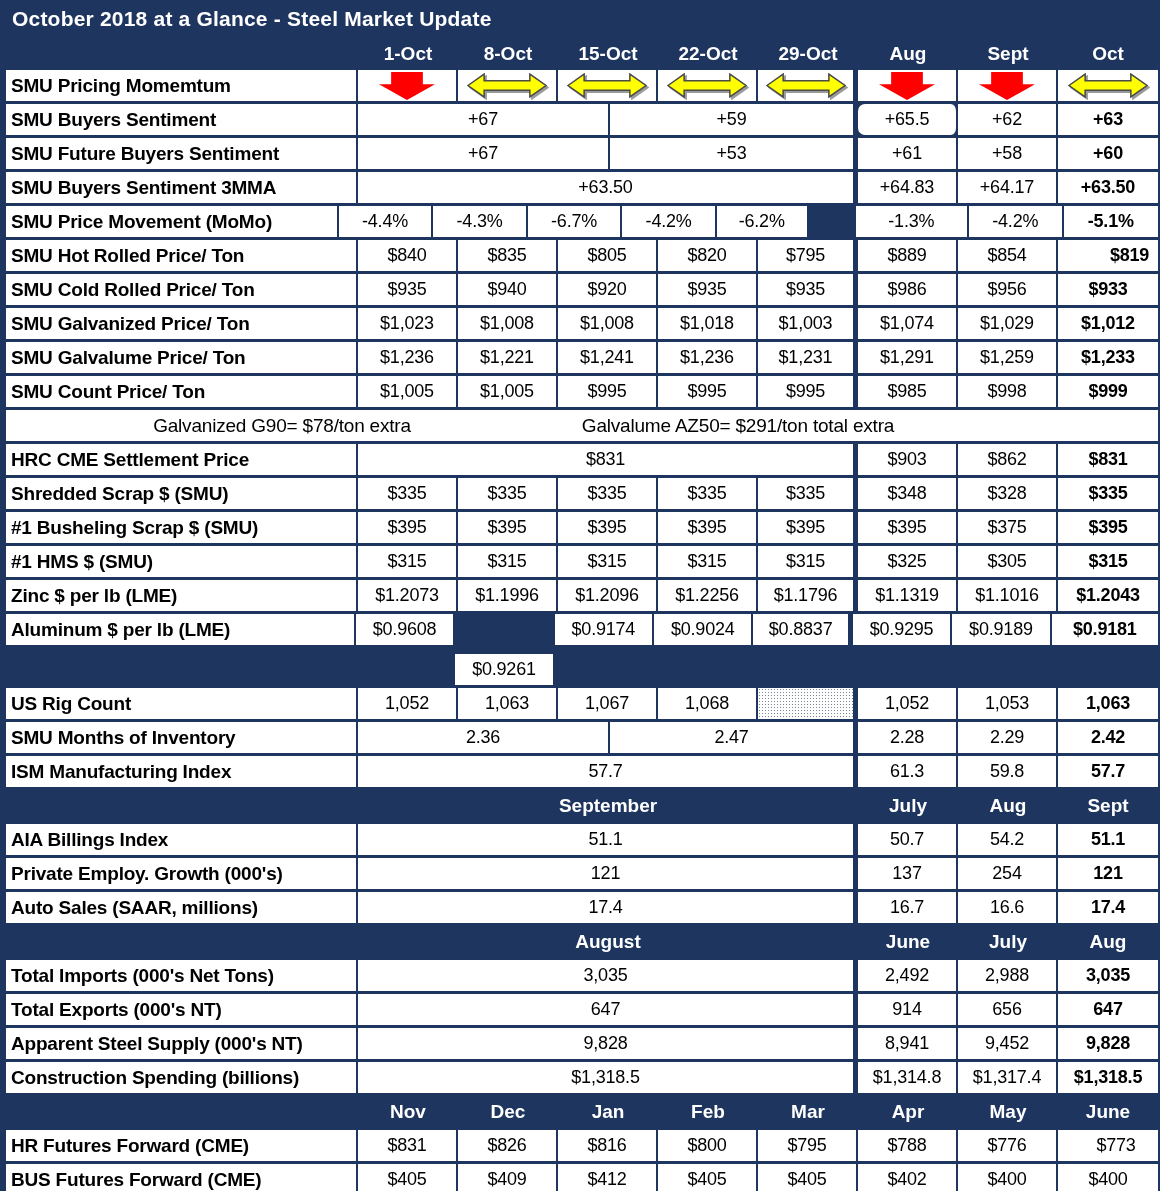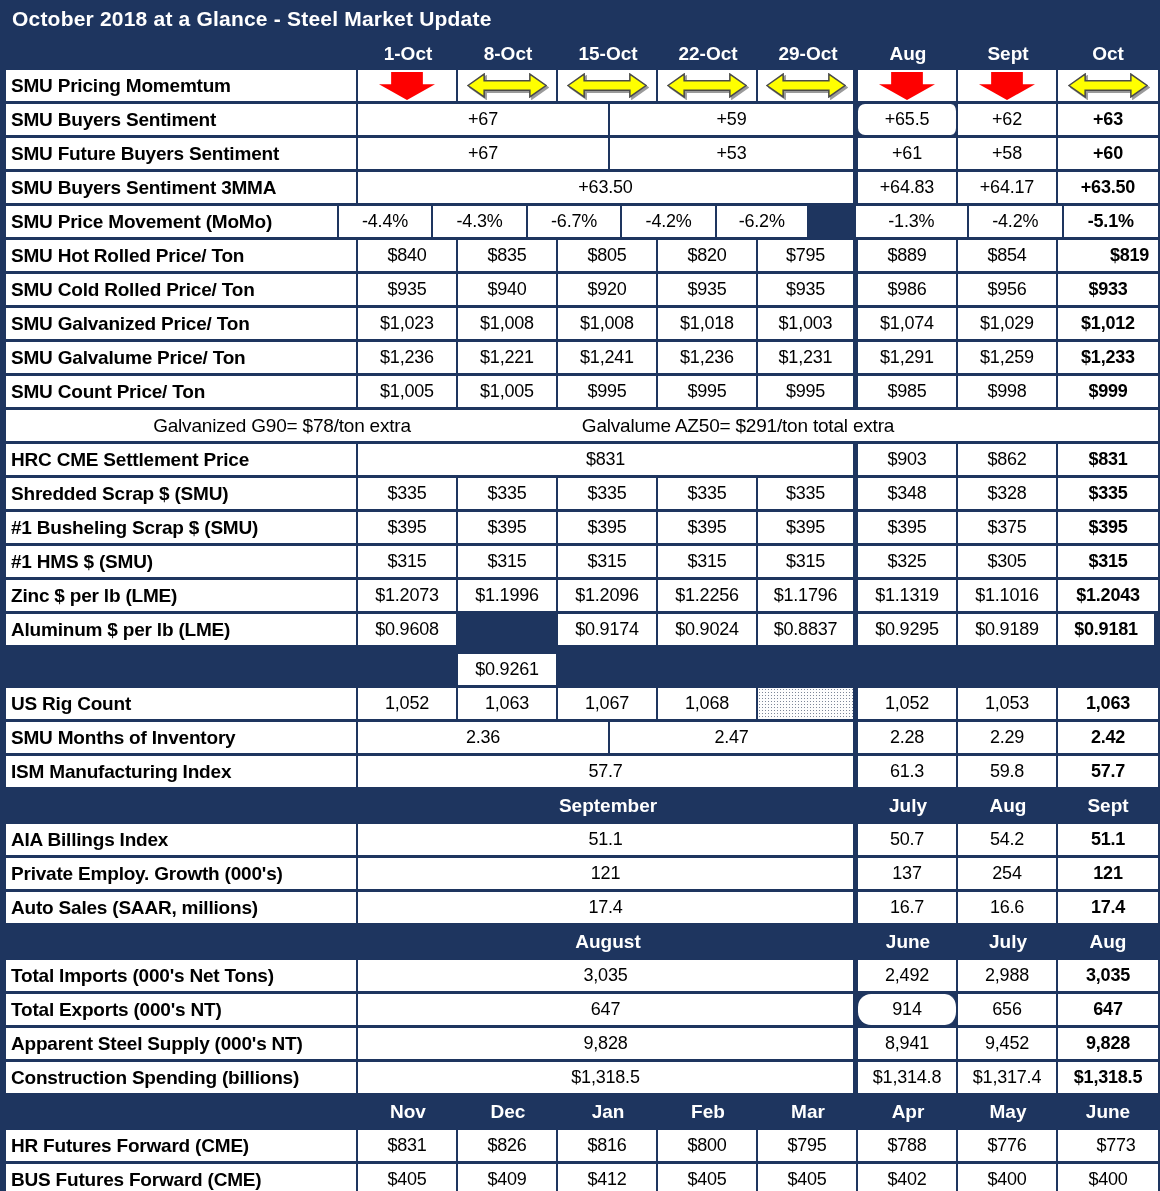--- a/index.html
+++ b/index.html
@@ -277,21 +277,21 @@
       </div>
       <div class="row data">
         <div class="cell label">Aluminum $ per lb (LME)</div>
         <div class="cell" style="width: 100px;">$0.9608</div>
         <div class="cell" style="width: 100px; margin-top: 40px;">$0.9261</div>
         <div class="cell" style="width: 100px;">$0.9174</div>
         <div class="cell" style="width: 100px;">$0.9024</div>
         <div class="cell sep" style="width: 100px;">$0.8837</div>
         <div class="cell" style="width: 100px;">$0.9295</div>
         <div class="cell" style="width: 100px;">$0.9189</div>
-        <div class="cell bold" style="width: 96px;">$0.9181</div>
+        <div class="cell bold" style="width: 107px;">$0.9181</div>
       </div>
       <div class="row data">
         <div class="cell label">US Rig Count</div>
         <div class="cell" style="width: 100px;">1,052</div>
         <div class="cell" style="width: 100px;">1,063</div>
         <div class="cell" style="width: 100px;">1,067</div>
         <div class="cell" style="width: 100px;">1,068</div>
         <div class="cell sep hatch" style="width: 100px;"></div>
         <div class="cell" style="width: 100px;">1,052</div>
         <div class="cell" style="width: 100px;">1,053</div>
@@ -350,21 +350,21 @@
       <div class="row data">
         <div class="cell label">Total Imports (000's Net Tons)</div>
         <div class="cell sep" style="width: 500px;">3,035</div>
         <div class="cell" style="width: 100px;">2,492</div>
         <div class="cell" style="width: 100px;">2,988</div>
         <div class="cell bold" style="width: 100px;">3,035</div>
       </div>
       <div class="row data">
         <div class="cell label">Total Exports (000's NT)</div>
         <div class="cell sep" style="width: 500px;">647</div>
-        <div class="cell" style="width: 100px; border-radius: 13px;">914</div>
+        <div class="cell" style="width: 100px;">914</div>
         <div class="cell" style="width: 100px;">656</div>
         <div class="cell bold" style="width: 100px;">647</div>
       </div>
       <div class="row data">
         <div class="cell label">Apparent Steel Supply (000's NT)</div>
         <div class="cell sep" style="width: 500px;">9,828</div>
         <div class="cell" style="width: 100px;">8,941</div>
         <div class="cell" style="width: 100px;">9,452</div>
         <div class="cell bold" style="width: 100px;">9,828</div>
       </div>

